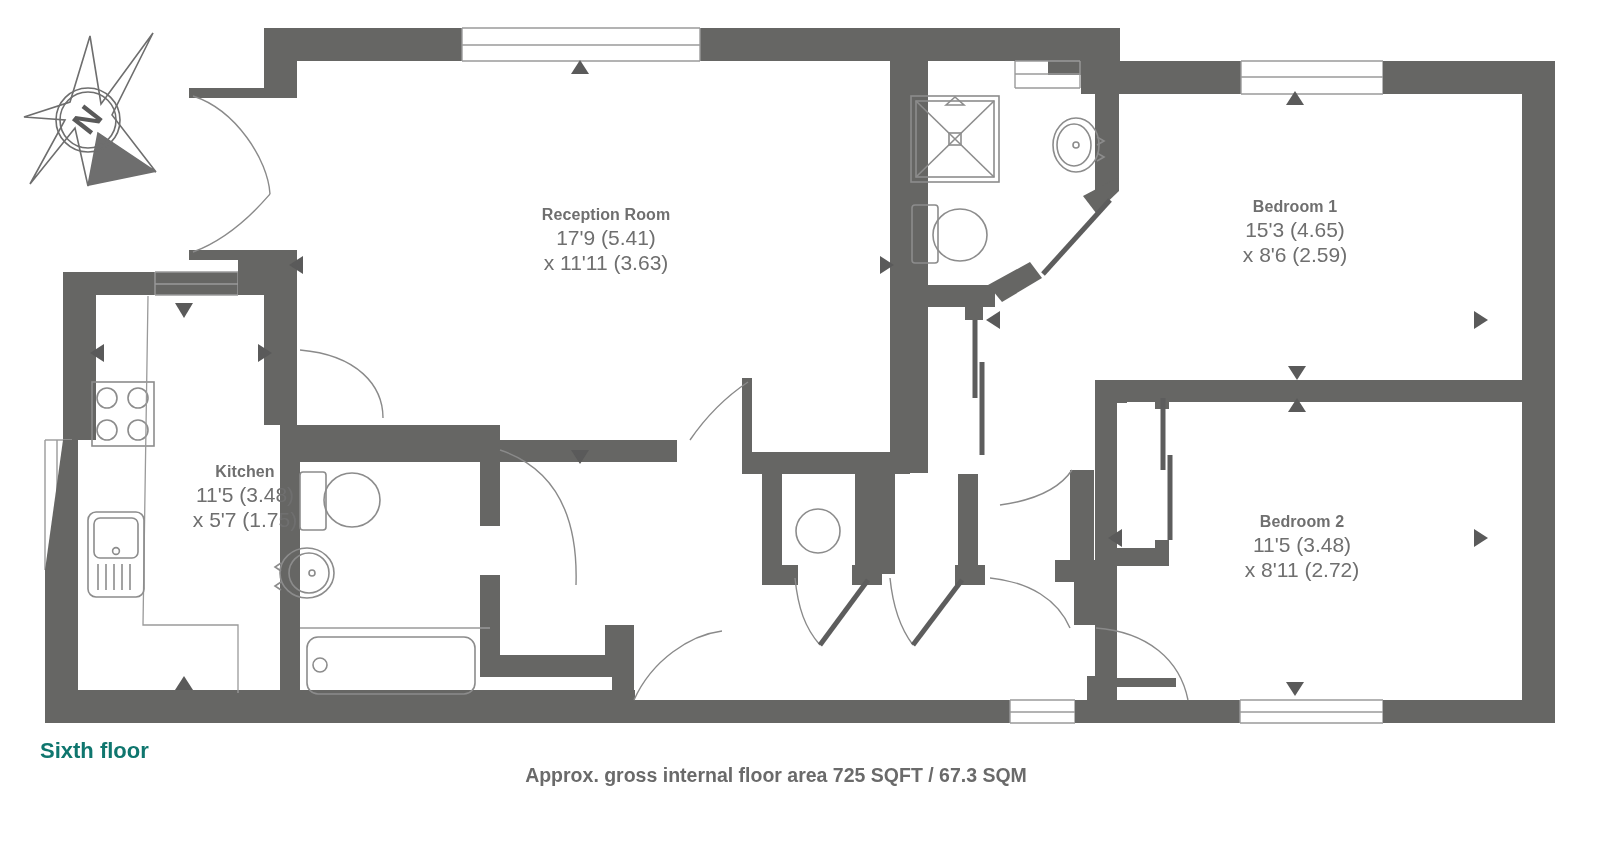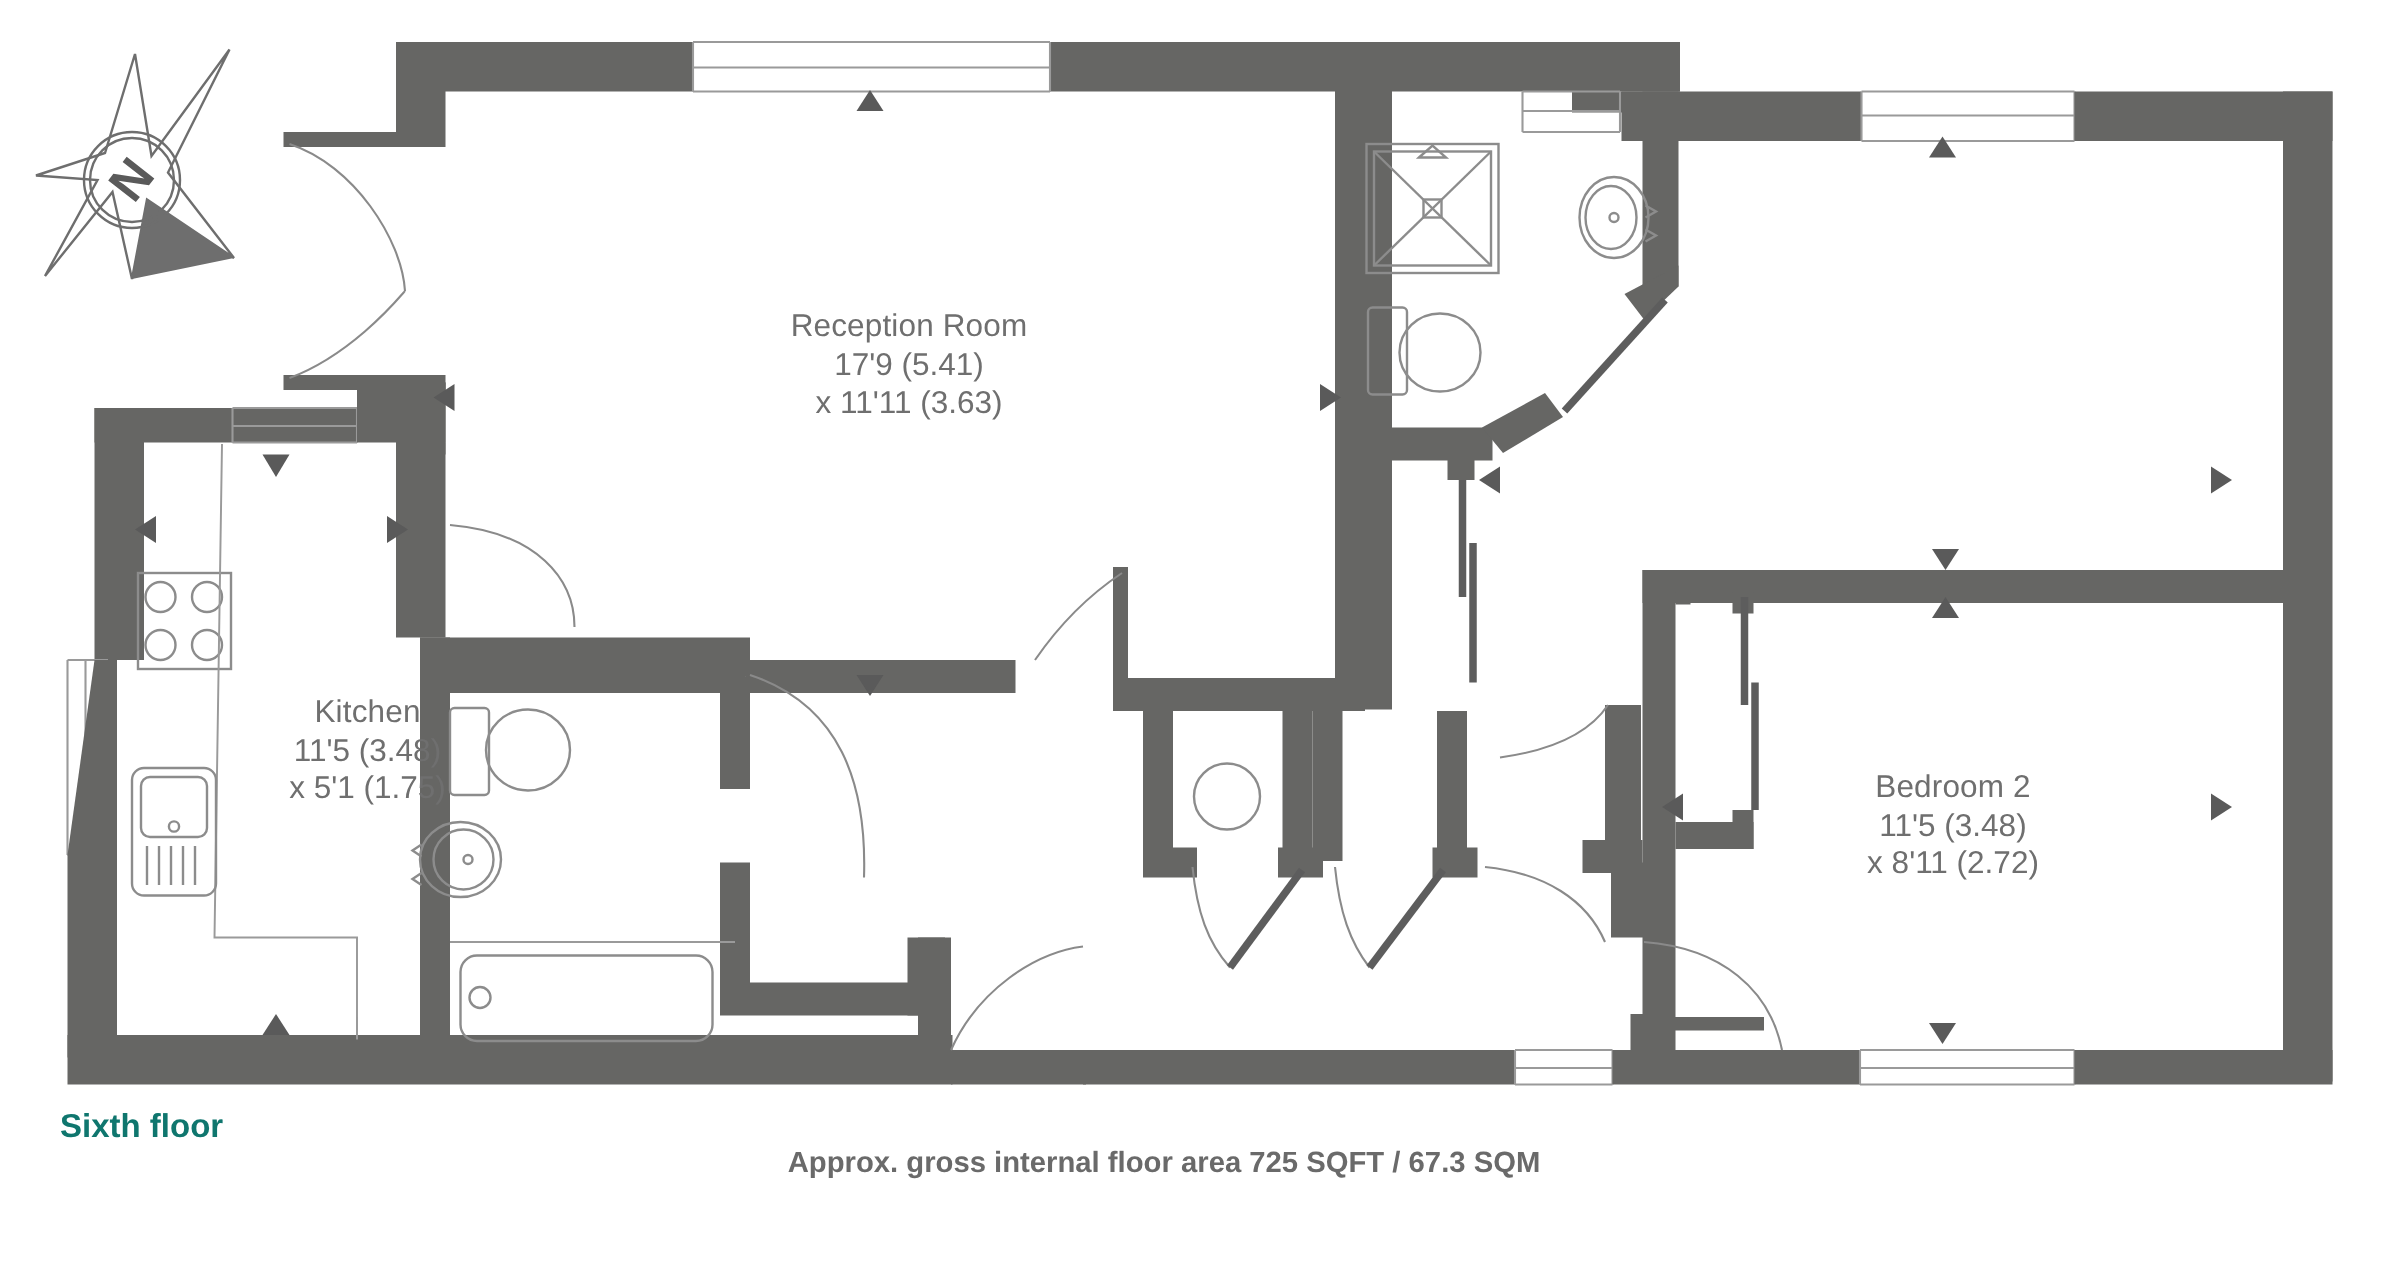--- a/index.html
+++ b/index.html
@@ -31,22 +31,22 @@
   }
   .room-label {
     position: absolute;
     text-align: center;
     color: #6f6f6f;
     line-height: 1.22;
     user-select: none;
     white-space: nowrap;
   }
   .room-label .rl-name {
-    font-weight: normal;
-    font-size: 21px;
+    font-weight: bold;
+    font-size: 16px;
     letter-spacing: .1px;
     display: block;
   }
   .room-label .rl-dim {
     font-size: 21px;
     font-weight: normal;
     display: block;
   }
   #floor-name {
     position: absolute;
@@ -374,31 +374,36 @@
       <polygon points="1000,311 1000,329 986,320"></polygon>
     </g>
   </svg>
 
   <div class="room-label" style="left:606px; top:205px; transform:translateX(-50%);">
     <span class="rl-name">Reception Room</span>
     <span class="rl-dim">17'9 (5.41)</span>
     <span class="rl-dim">x 11'11 (3.63)</span>
   </div>
 
+  <div class="room-label" style="left:1295px; top:197px; transform:translateX(-50%);">
+    <span class="rl-name">Bedroom 1</span>
+    <span class="rl-dim">15'3 (4.65)</span>
+    <span class="rl-dim">x 8'6 (2.59)</span>
+  </div>
 
   <div class="room-label" style="left:1302px; top:512px; transform:translateX(-50%);">
     <span class="rl-name">Bedroom 2</span>
     <span class="rl-dim">11'5 (3.48)</span>
     <span class="rl-dim">x 8'11 (2.72)</span>
   </div>
 
   <div class="room-label" style="left:205px; top:462px; transform:translateX(-50%);margin-left:40px;">
     <span class="rl-name">Kitchen</span>
     <span class="rl-dim">11'5 (3.48)</span>
-    <span class="rl-dim">x 5'1 (1.75)</span>
+    <span class="rl-dim">x 5'7 (1.75)</span>
   </div>
 
   <div id="floor-name">Sixth floor</div>
 
   <div id="footer-block">
     <div>Approx. gross internal floor area 725 SQFT / 67.3 SQM</div>
   </div>
 
 </div>
 

